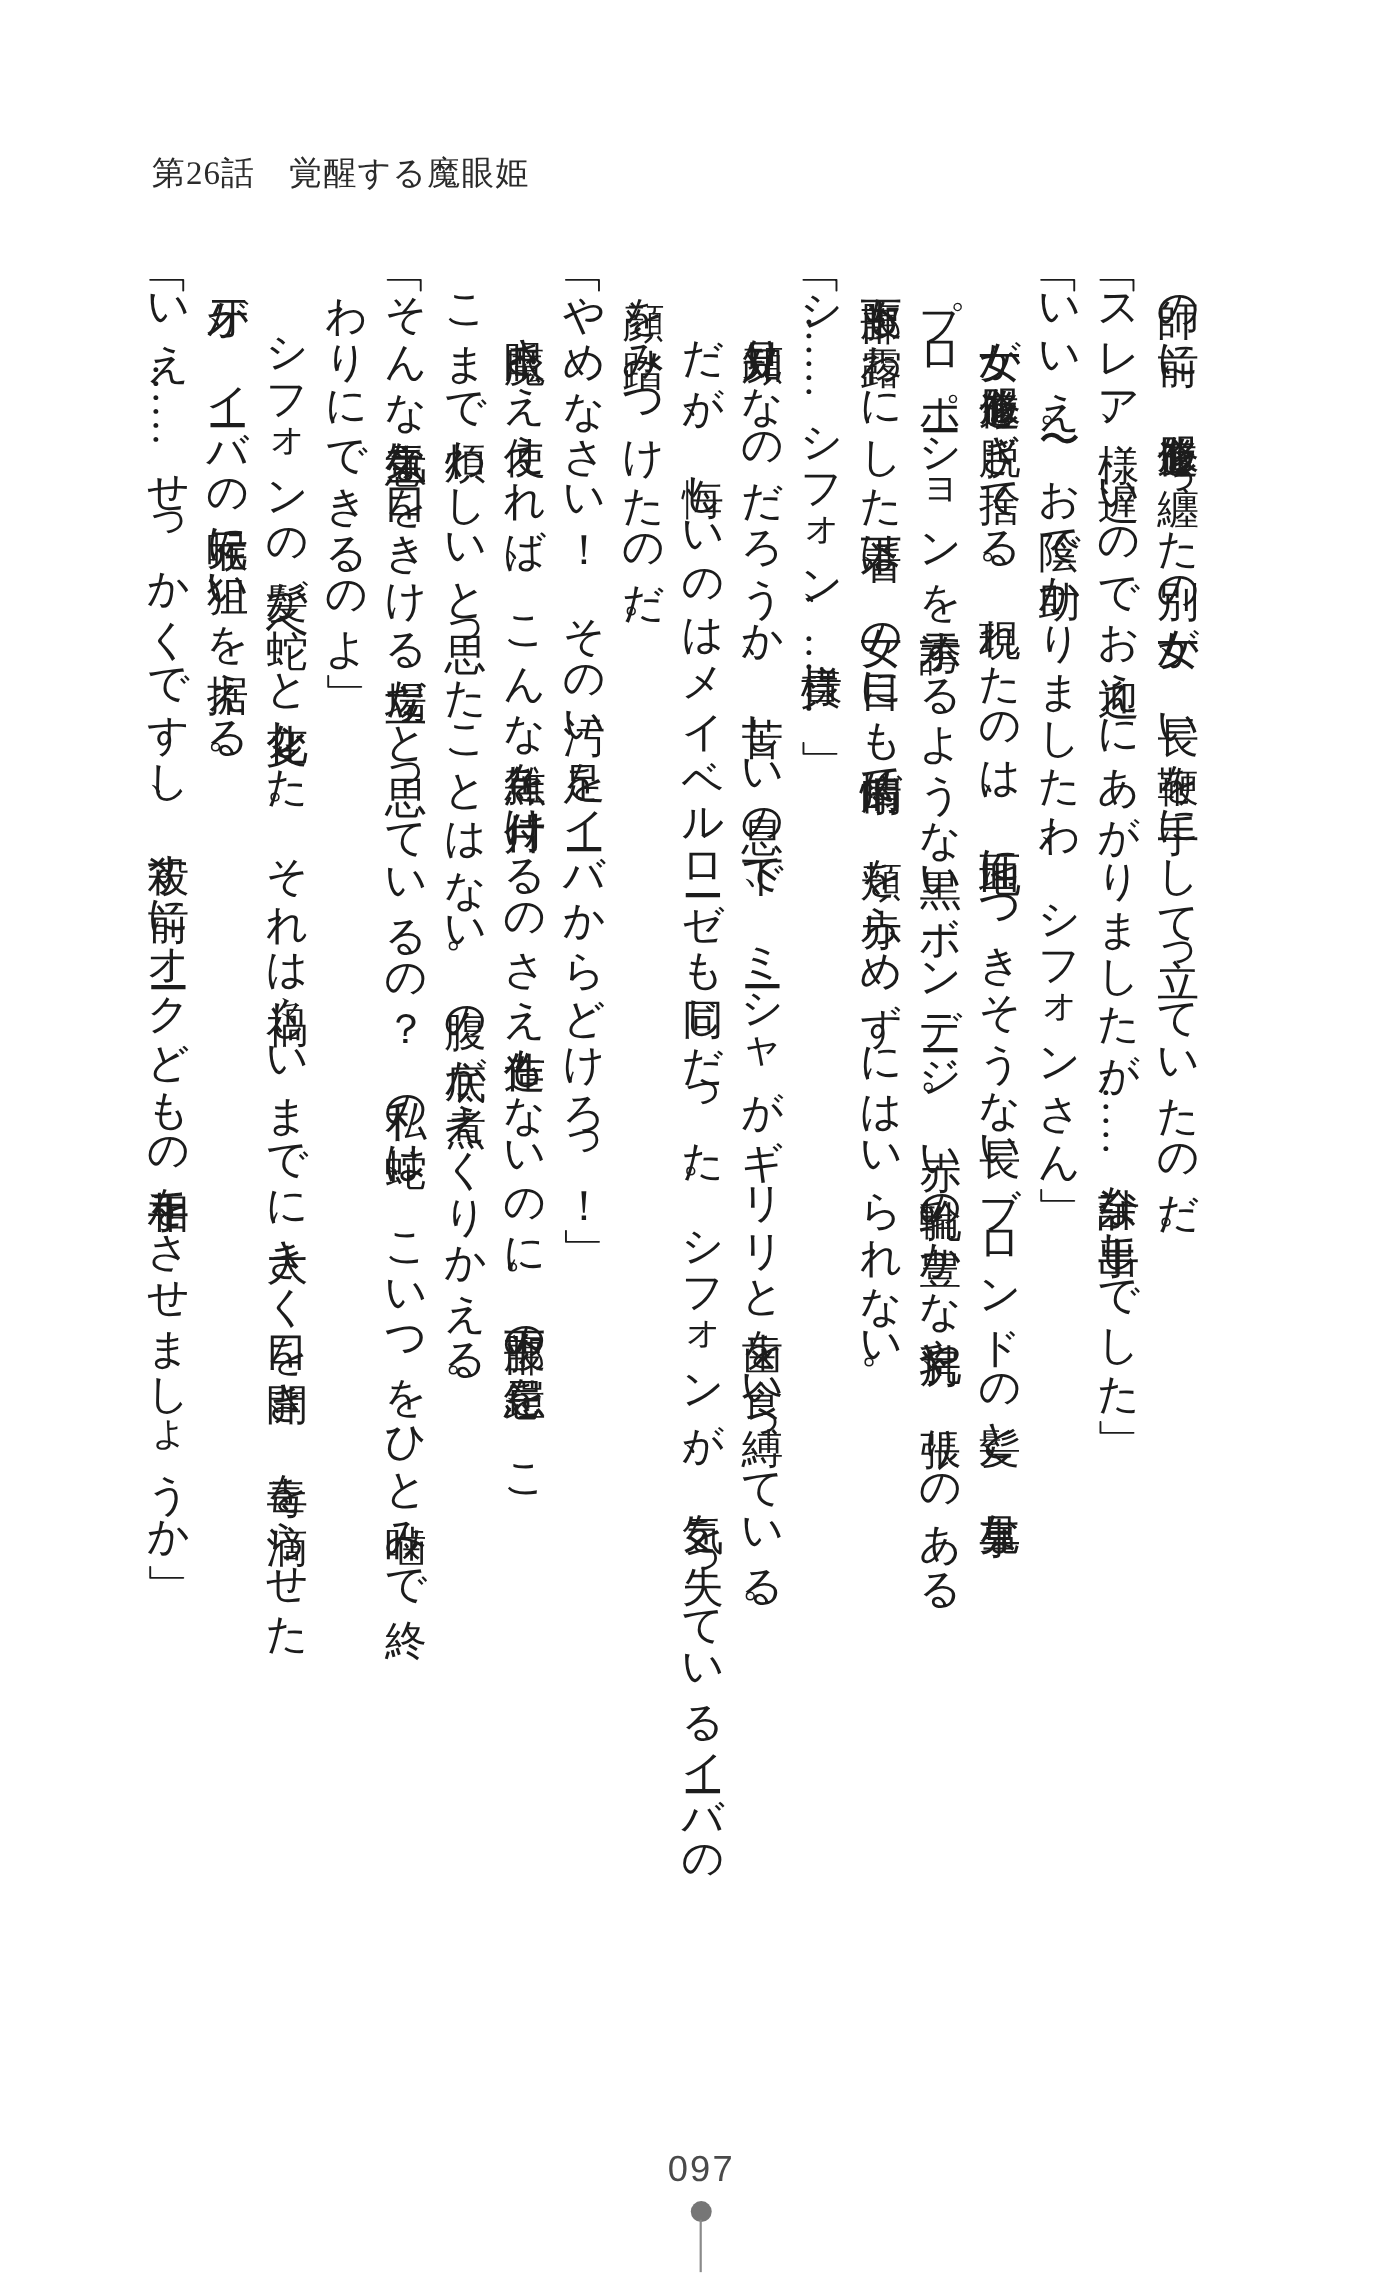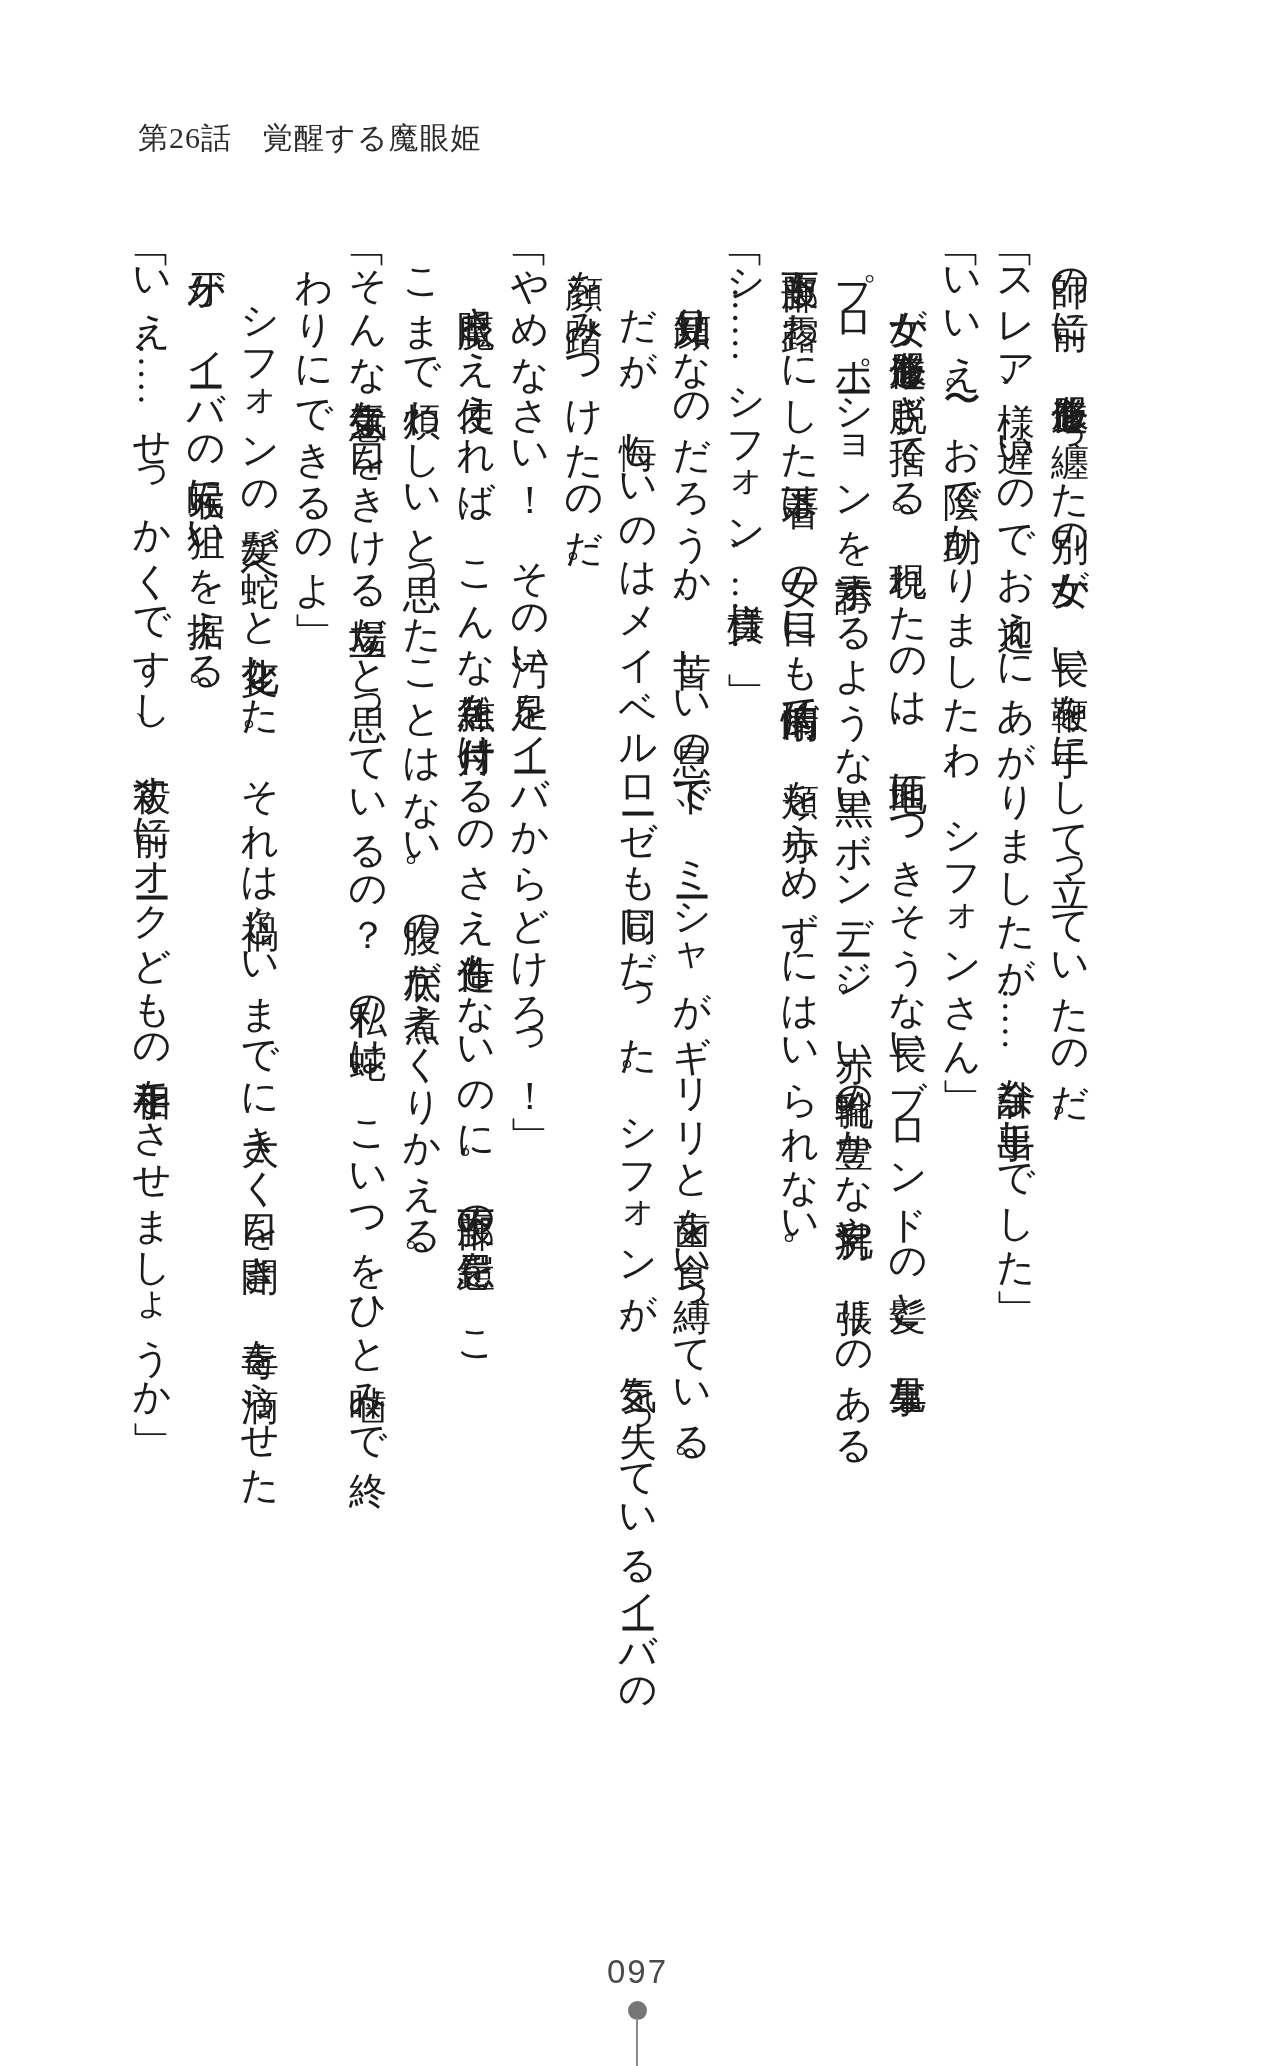--- a/index.html
+++ b/index.html
@@ -11,21 +11,21 @@
     position: relative;
     width: 1263px;
     height: 2066px;
     background: #ffffff;
     overflow: hidden;
     font-family: "Liberation Serif", "DejaVu Serif", serif;
   }
   .chapter-header {
     position: absolute;
     left: 138px;
-    top: 120px;
+    top: 140px;
     font-size: 30px;
     line-height: 1.2;
     color: #2b2b2b;
     letter-spacing: 1px;
     white-space: nowrap;
   }
   .main-text {
     position: absolute;
     top: 243px;
     right: 166px;

